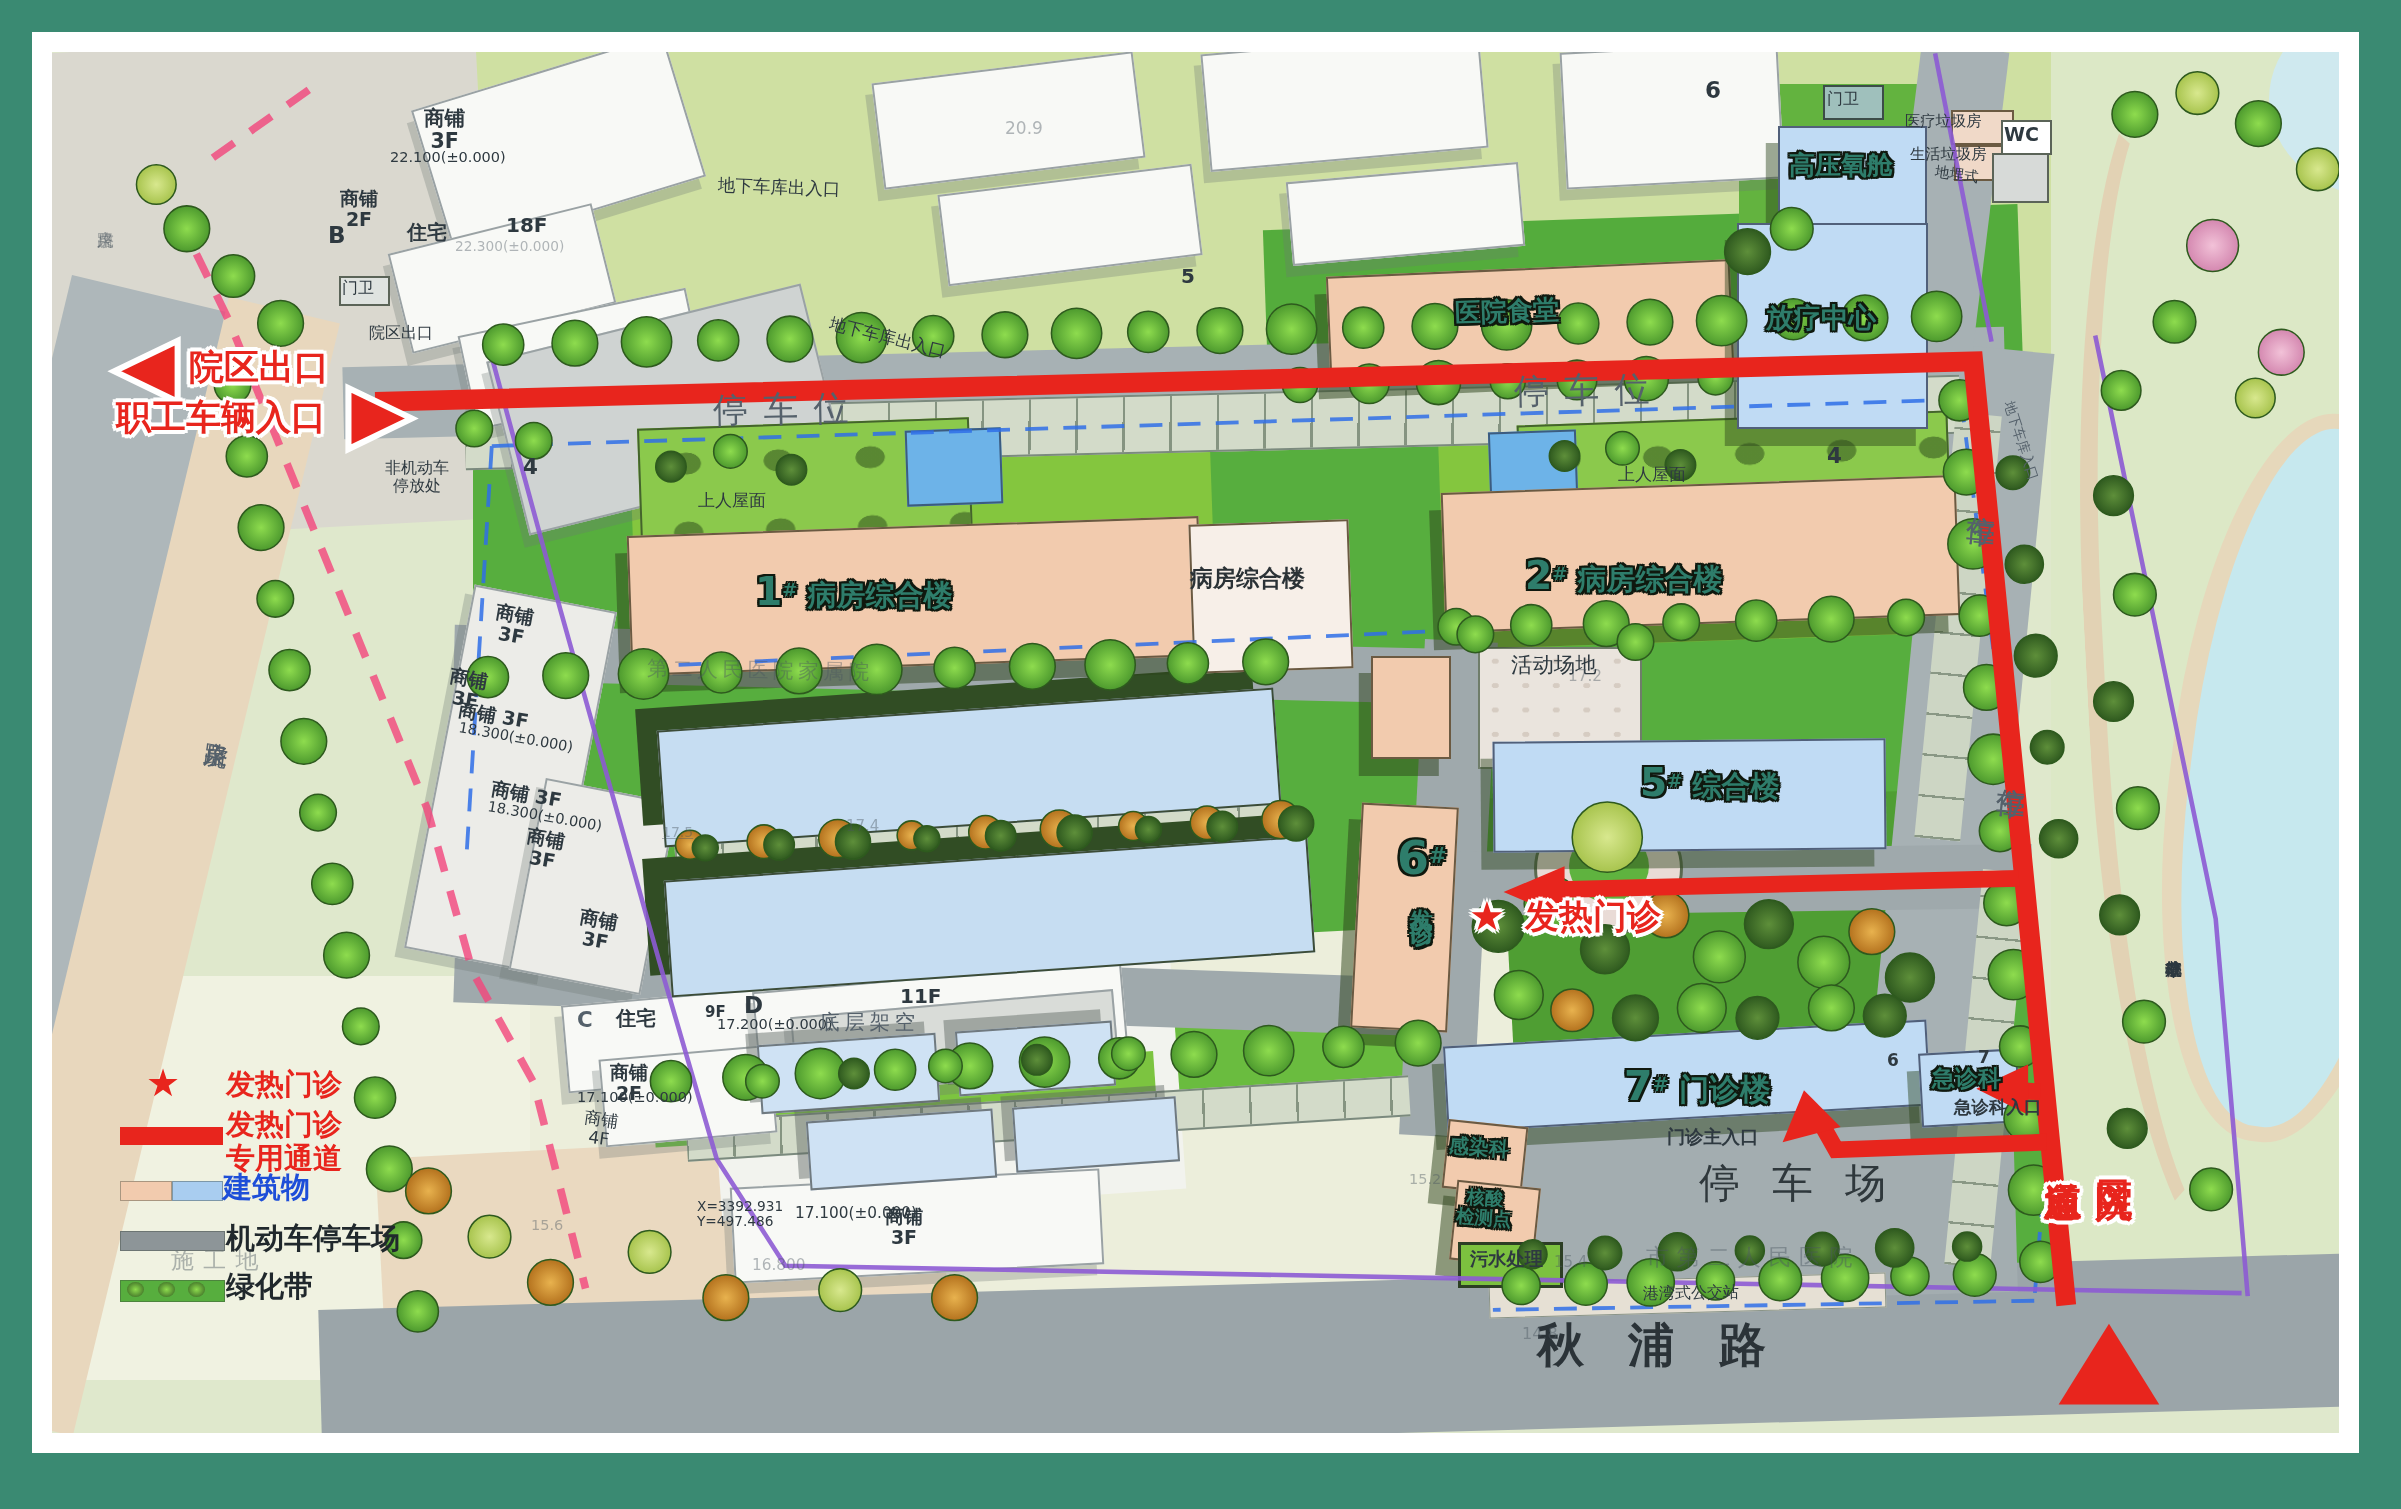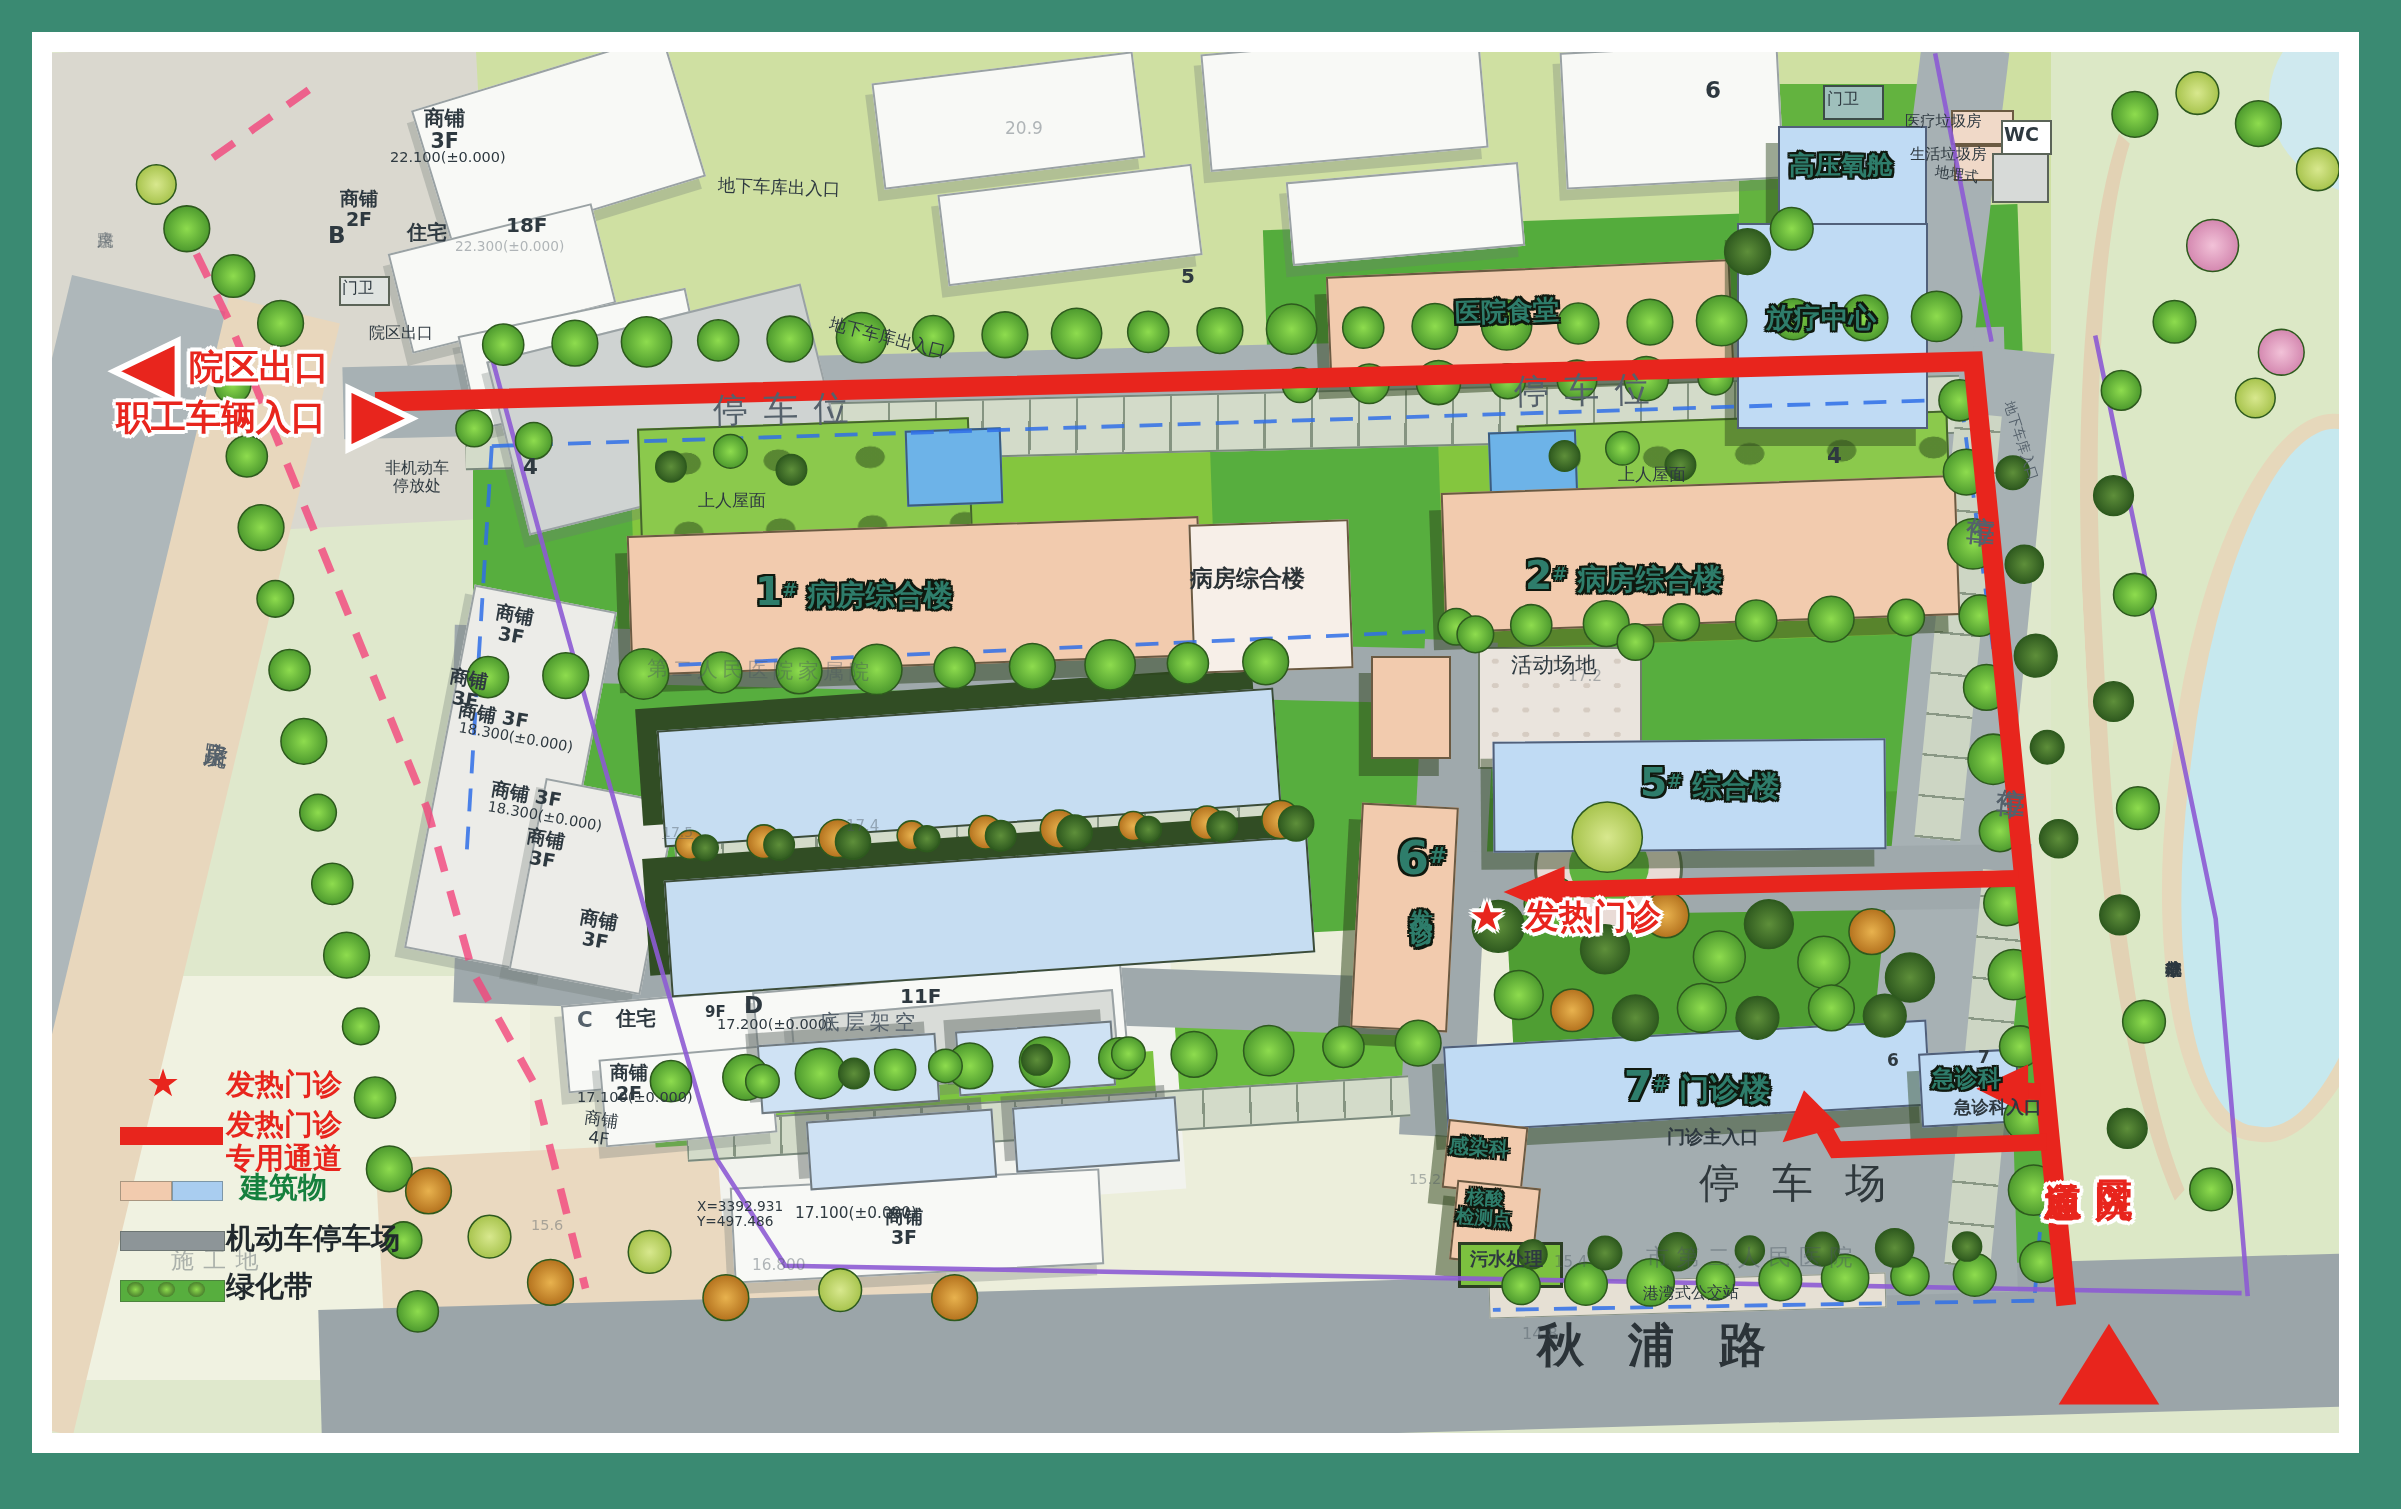--- a/index.html
+++ b/index.html
@@ -509,21 +509,21 @@
       </div>
   </div>
 
   <div id="legend">
     <div class="lbl red-plain" style="left:146px;top:1062px;font-size:38px;">★</div>
     <div class="lbl red-plain" style="left:226px;top:1068px;font-size:29px;">发热门诊</div>
     <div class="lg-swatch" style="left:120px;top:1127px;width:103px;height:18.3px;background:#e8251d;border:none;"></div>
     <div class="lbl red-plain" style="left:226px;top:1107px;font-size:29px;line-height:1.18;"><span>发热门诊</span><br><span>专用通道</span></div>
     <div class="lg-swatch" style="left:120px;top:1181px;width:50px;height:18.3px;background:#f2cbae;"></div>
     <div class="lg-swatch" style="left:172px;top:1181px;width:49px;height:18.3px;background:#a9cdf0;"></div>
-    <div class="lbl bold" style="left:240px;top:1171px;font-size:29px;color:#15803d;">建筑物</div>
+    <div class="lbl bold" style="left:223px;top:1171px;font-size:29px;color:#1d4ed8;">建筑物</div>
     <div class="lg-swatch" style="left:120px;top:1231px;width:103px;height:18.3px;background:#8d9598;"></div>
     <div class="lbl bold" style="left:226px;top:1222px;font-size:29px;color:#20282c;">机动车停车场</div>
     <div class="lg-swatch" style="left:120px;top:1280px;width:103px;height:20px;background:#57ae3e;"></div>
     <div class="lg-swatch" style="left:127px;top:1282px;width:17px;height:15.3px;border-radius:50%;background:radial-gradient(#8edc4e,#2f5a1f);border:none;"></div>
     <div class="lg-swatch" style="left:158px;top:1282px;width:17px;height:15.3px;border-radius:50%;background:radial-gradient(#8edc4e,#2f5a1f);border:none;"></div>
     <div class="lg-swatch" style="left:188px;top:1282px;width:17px;height:15.3px;border-radius:50%;background:radial-gradient(#8edc4e,#2f5a1f);border:none;"></div>
     <div class="lbl bold" style="left:226px;top:1270px;font-size:29px;color:#20282c;">绿化带</div>
   </div>
 
   <div class="ring-white"></div>

